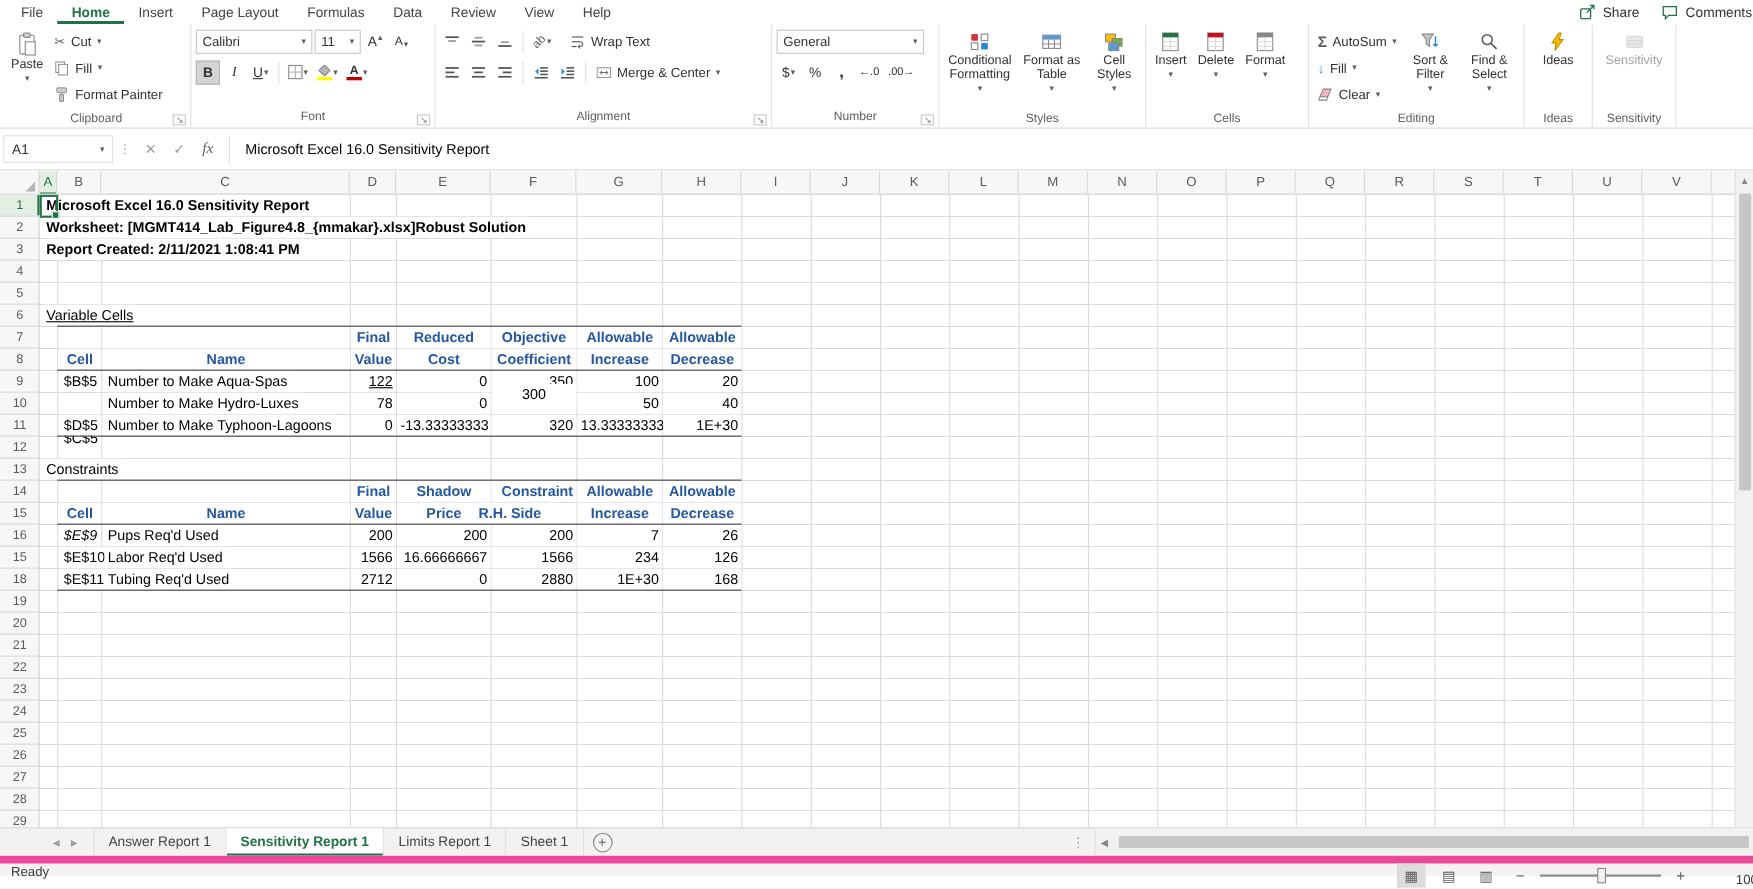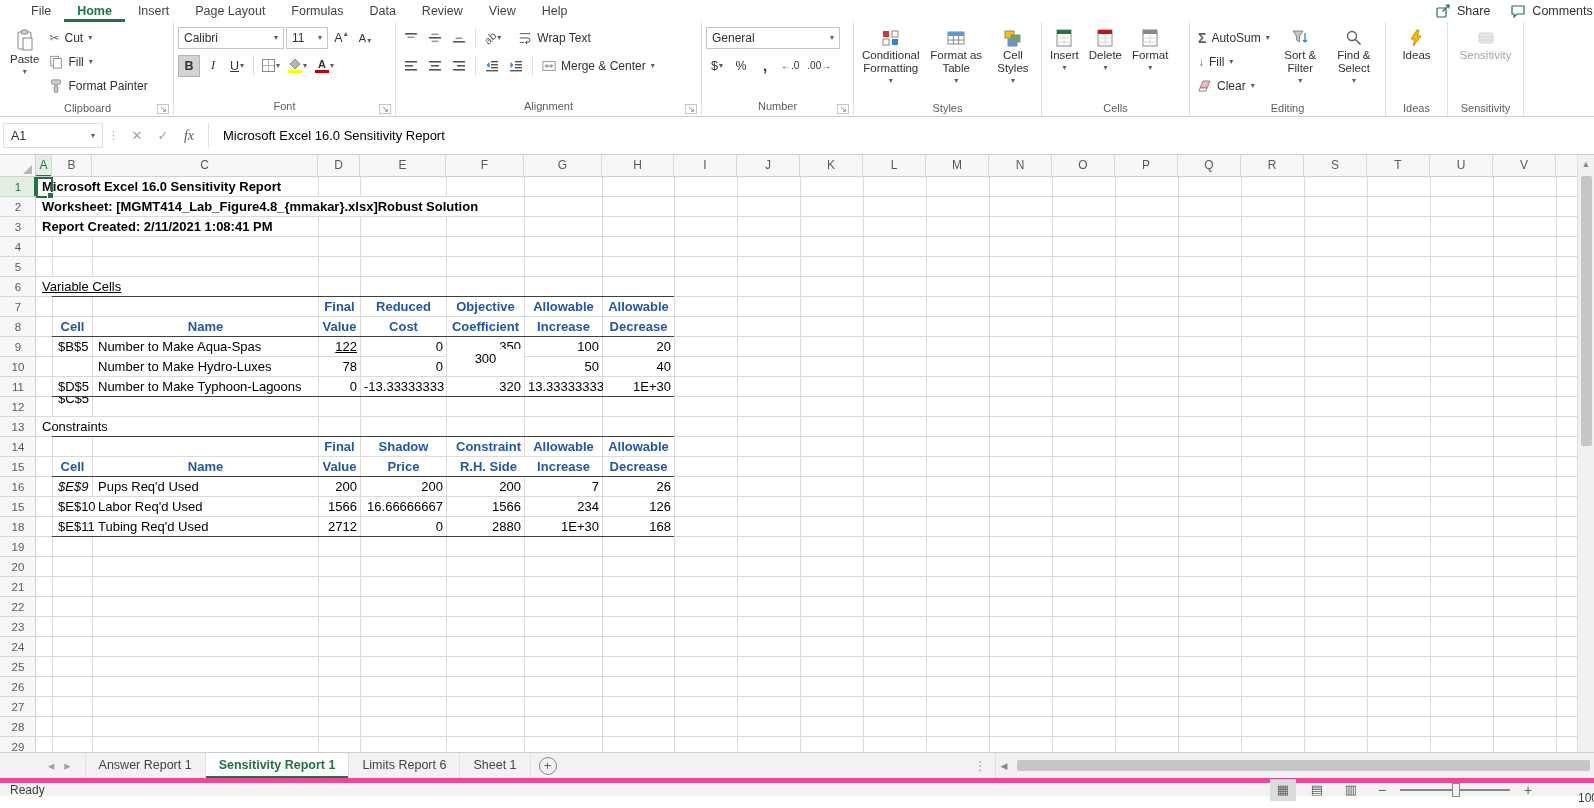--- a/index.html
+++ b/index.html
@@ -1,21 +1,21 @@
 <!DOCTYPE html>
 <html style="--green: #217346; --blue: #2456A3; --gridline: #dadada; --tline: #404040;"><head>
 <meta charset="utf-8">
 <style>
   *{margin:0;padding:0;box-sizing:border-box}
   html,body{background:#e8e8e8}
   .app{width:1594px;height:808px;position:relative;overflow:hidden;background:#fff;
        font-family:"Liberation Sans",sans-serif;font-size:12px;color:#444}
 
   
-  .tabrow{height:22px;display:flex;align-items:stretch;background:#fff;padding-left:18px;position:relative}
+  .tabrow{height:22px;display:flex;align-items:stretch;background:#fff;padding-left:6px;position:relative}
   .tabstrip{display:flex;align-items:stretch}
   .rtab{padding:0 13px;font-size:12.5px;line-height:22px;color:#444;white-space:nowrap;cursor:default}
   .rtab.active{font-weight:700;color:#217346;box-shadow:inset 0 -3px 0 var(--green,#217346)}
   .tabrow-right{position:absolute;left:1425px;top:0;height:22px;display:flex;align-items:center}
   .trbtn{display:flex;align-items:center;gap:6px;font-size:12.5px;color:#323130;padding:0 10px;height:100%;white-space:nowrap}
 
   
   .ribbon{height:95px;display:flex;background:#fff;border-bottom:1px solid #d1cfcd;padding-left:2px}
   .rgroup{display:flex;flex-direction:column;border-right:1px solid #e1dfdd;position:relative;flex:0 0 auto}
   .rg-content{flex:1;display:flex;align-items:flex-start;padding:3px 4px 0 4px;gap:2px}
@@ -78,21 +78,21 @@
   .stab{padding:0 13px;line-height:25px;color:#444;border-right:1px solid #e1dfdd;white-space:nowrap;cursor:default}
   .stab:first-child{border-left:1px solid #e1dfdd}
   .stab.active{background:#fff;color:#217346;font-weight:700;box-shadow:inset 0 -2px 0 var(--green,#217346)}
   .newsheet{width:18px;height:18px;border:1px solid #8a8886;border-radius:50%;align-self:center;margin-left:8px;display:flex;align-items:center;justify-content:center;color:#605e5c;font-size:13px;line-height:1}
   .sb-right{margin-left:auto;display:flex;align-items:center;flex:0 0 628px}
   .sb-dots{color:#a19f9d;padding:0 8px}
   .h-scroll{flex:1;height:100%;background:#f1f1f1;border-left:1px solid #e1dfdd;display:flex;align-items:center}
   .h-thumb{height:11px;background:#c8c6c4;border-radius:2px;flex:1;margin:0 4px}
 
   
-  .statusbar{height:18px;background:#f3f2f1;border-top:5px solid #ec4899;display:flex;align-items:center;padding:0 10px;font-size:12px;color:#3b3a39;position:relative}
+  .statusbar{height:18px;background:#f3f2f1;border-top:7px solid #ec4899;display:flex;align-items:flex-start;padding:0 10px;font-size:12px;color:#3b3a39;position:relative}
   .sb-zoomzone{margin-left:auto;display:flex;align-items:center;gap:8px;padding-right:46px}
   .viewbtn{width:26px;height:22px;display:flex;align-items:center;justify-content:center;color:#605e5c;font-size:13px}
   .viewbtn.active{background:#dcdcdc}
   .zoombtn{width:20px;height:22px;display:flex;align-items:center;justify-content:center;color:#605e5c;font-size:14px}
   .zoomtrack{width:110px;height:2px;background:#8a8886;position:relative}
   .zoomthumb{position:absolute;left:52px;top:-6px;width:8px;height:14px;background:#f3f2f1;border:1px solid #8a8886}
   .zoomlabel{position:absolute;left:1578px;top:0;height:30px;line-height:30px;font-size:12px;color:#3b3a39;white-space:nowrap}
   svg{display:block}
 </style>
 </head>
@@ -587,21 +587,21 @@
           <div class="cell" style="top: 240px; left: 39px;">Constraints</div>
           <div class="cell th" style="top: 260px; left: 319px; width: 41px; text-align: center;">Final</div>
           <div class="cell th" style="top: 260px; left: 361px; width: 85px; text-align: center;">Shadow</div>
           <div class="cell th" style="top: 260px; left: 447px; width: 77px; text-align: right;">Constraint</div>
           <div class="cell th" style="top: 260px; left: 525px; width: 77px; text-align: center;">Allowable</div>
           <div class="cell th" style="top: 260px; left: 603px; width: 71px; text-align: center;">Allowable</div>
           <div class="cell th" style="top: 280px; left: 53px; width: 39px; text-align: center;">Cell</div>
           <div class="cell th" style="top: 280px; left: 93px; width: 225px; text-align: center;">Name</div>
           <div class="cell th" style="top: 280px; left: 319px; width: 41px; text-align: center;">Value</div>
           <div class="cell th" style="top: 280px; left: 361px; width: 85px; text-align: center;">Price</div>
-          <div class="cell th" style="top: 280px; left: 450px; width: 77px; text-align: center;">R.H. Side</div>
+          <div class="cell th" style="top: 280px; left: 432px; width: 77px; ">R.H. Side</div>
           <div class="cell th" style="top: 280px; left: 525px; width: 77px; text-align: center;">Increase</div>
           <div class="cell th" style="top: 280px; left: 603px; width: 71px; text-align: center;">Decrease</div>
           <div class="cell" style="top: 300px; left: 55px; font-style: italic;">$E$9</div>
           <div class="cell" style="top: 300px; left: 95px;">Pups Req'd Used</div>
           <div class="cell" style="top: 300px; left: 319px; width: 41px; text-align: right;">200</div>
           <div class="cell" style="top: 300px; left: 361px; width: 85px; text-align: right;">200</div>
           <div class="cell" style="top: 300px; left: 447px; width: 77px; text-align: right;">200</div>
           <div class="cell" style="top: 300px; left: 525px; width: 77px; text-align: right;">7</div>
           <div class="cell" style="top: 300px; left: 603px; width: 71px; text-align: right;">26</div>
           <div class="cell" style="top: 320px; left: 55px;">$E$10</div>
@@ -665,21 +665,21 @@
   </div>
 
   <div class="sheetbar">
     <div class="snav">
       <span>◂</span>
       <span>▸</span>
     </div>
     <div class="stabs">
         <div class="stab">Answer Report 1</div>
         <div class="stab active">Sensitivity Report 1</div>
-        <div class="stab">Limits Report 6</div>
+        <div class="stab">Limits Report 1</div>
         <div class="stab">Sheet 1</div>
       </div>
     <div class="newsheet">+</div>
     <div class="sb-right">
       <span class="sb-dots">⋮</span>
       <div class="h-scroll">
         <div class="scroll-arrow">◀</div>
         <div class="h-thumb"></div>
       </div>
     </div>

